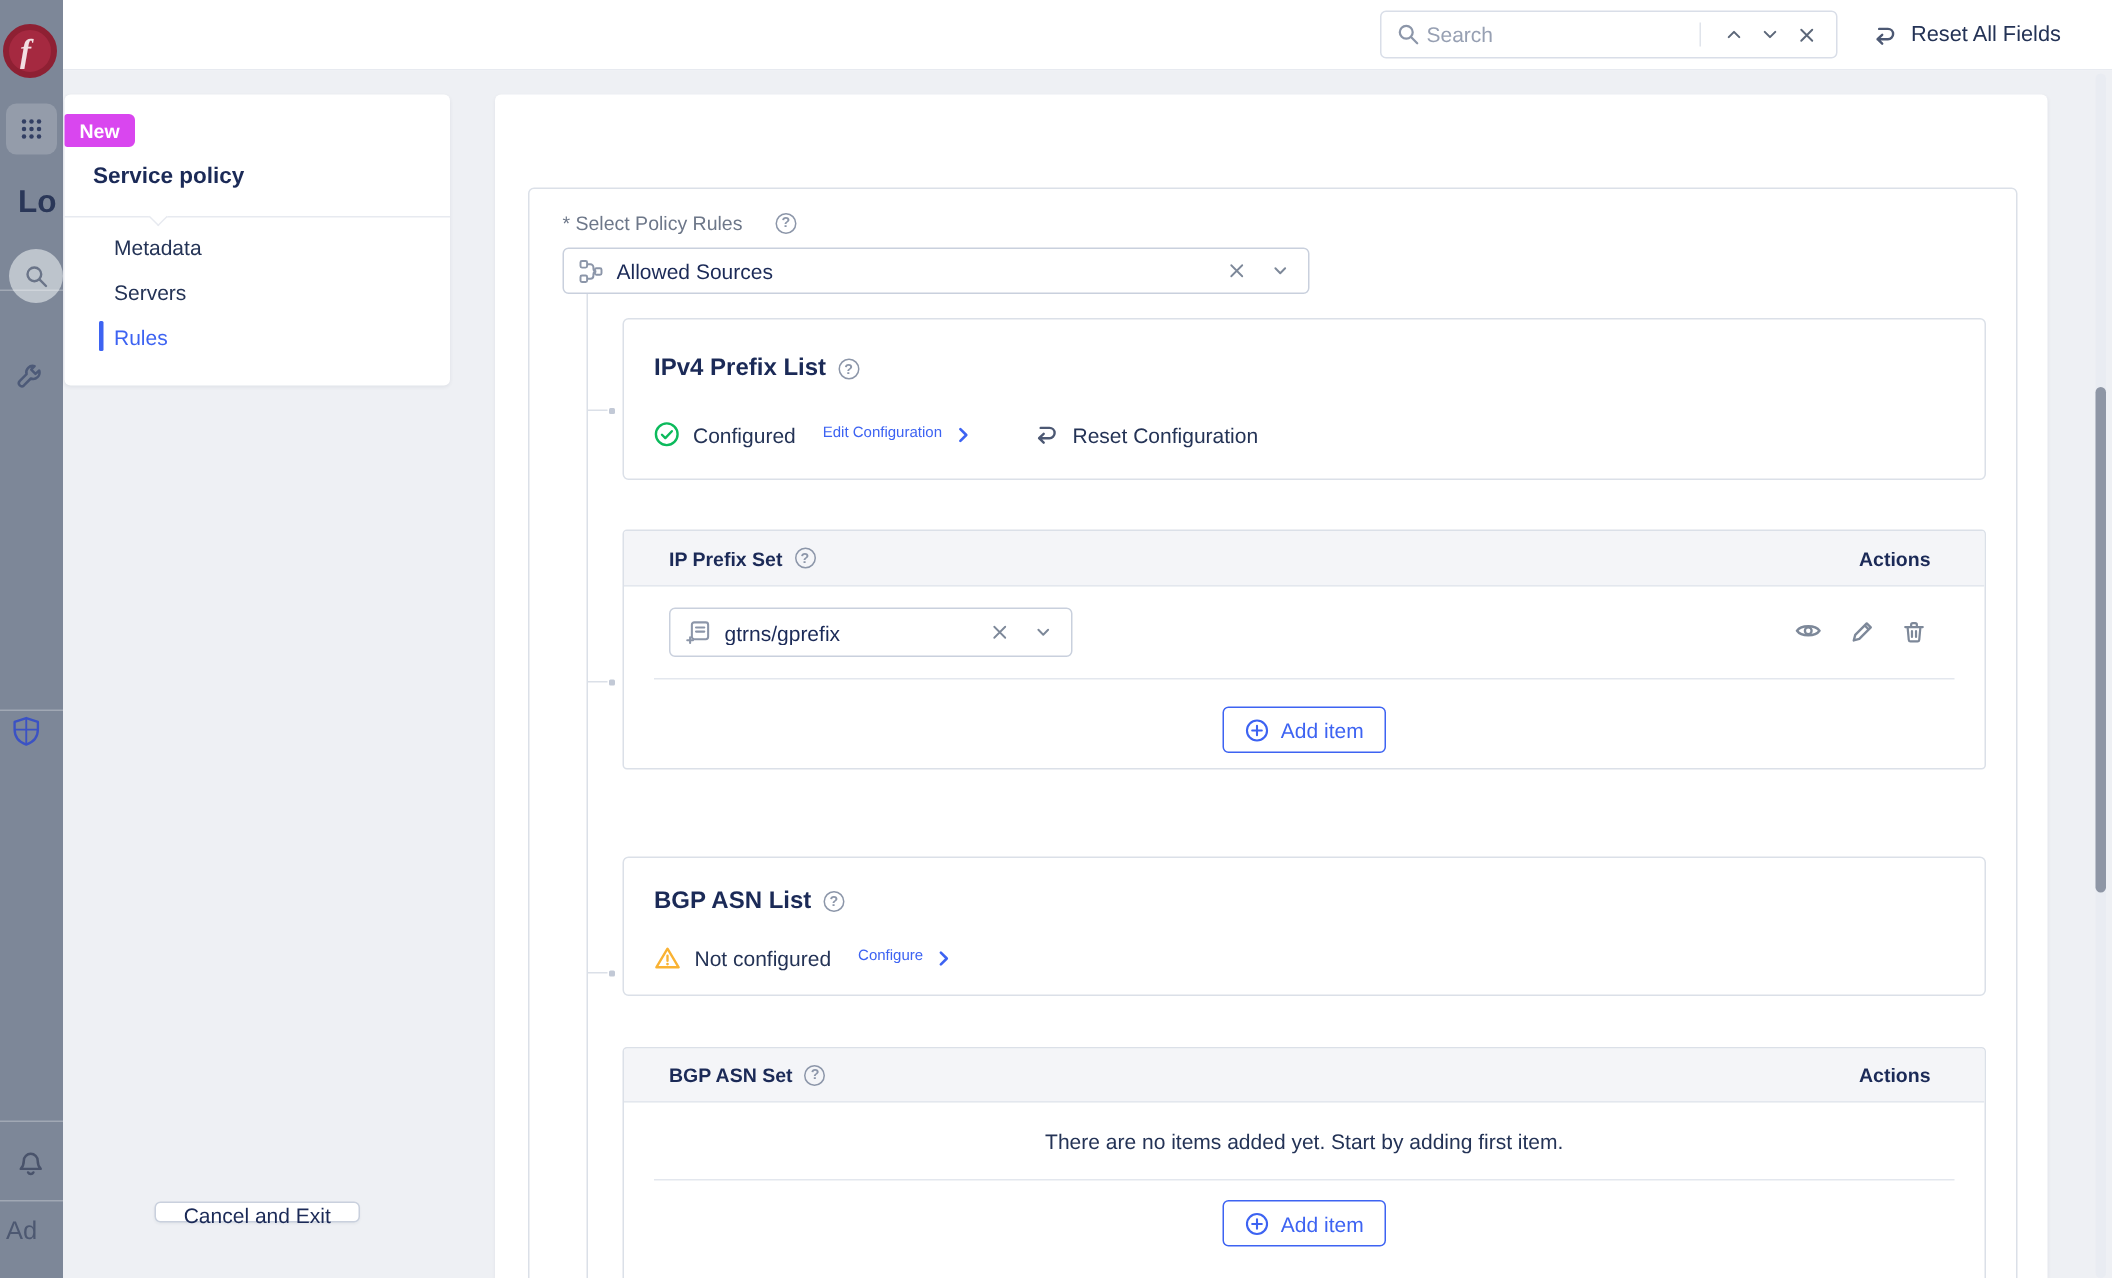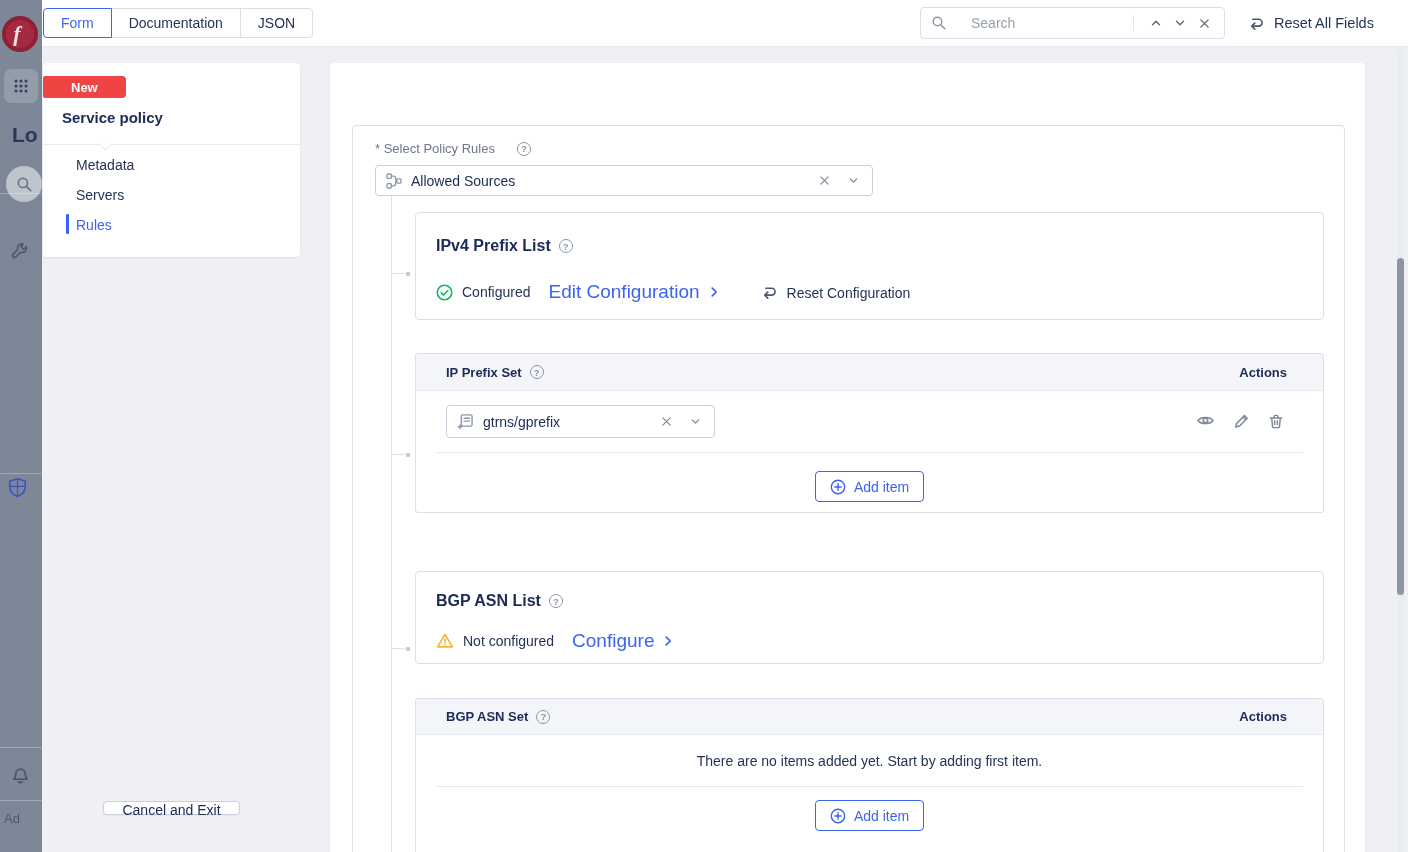--- a/index.html
+++ b/index.html
@@ -8,41 +8,41 @@
 
   
   .appstrip { position:absolute; left:0; top:0; width:42px; height:852px; background:#7d8798; z-index:5; overflow:hidden; }
   .logo { position:absolute; left:2px; top:16px; width:36px; height:36px; border-radius:50%; background:#a52940; border:4px solid #8e2033; display:flex; align-items:center; justify-content:center; }
   .logo-f { font-family:"Liberation Serif", serif; font-style:italic; font-weight:bold; font-size:22px; color:rgba(255,255,255,.85); margin-left:-6px; }
   .waffle-box { position:absolute; left:4px; top:69px; width:34px; height:34px; border-radius:7px; background:rgba(255,255,255,.18); display:flex; align-items:center; justify-content:center; }
   .bg-title { position:absolute; left:12px; top:123px; font-size:21px; font-weight:bold; color:#2a3758; }
   .bg-search { position:absolute; left:6px; top:166px; width:36px; height:36px; border-radius:18px; background:rgba(243,245,248,.55); display:flex; align-items:center; justify-content:center; }
   .strip-divider { position:absolute; left:0; width:42px; height:1px; background:rgba(255,255,255,.28); }
   .strip-icon { position:absolute; }
-  .bg-ad { position:absolute; left:4px; top:811px; font-size:13px; color:#4d5871; }
+  .bg-ad { position:absolute; left:4px; top:811px; font-size:17px; color:#4d5871; }
 
   
   .topbar { position:absolute; left:42px; top:0; width:1366px; height:47px; background:#ffffff; border-bottom:1px solid #e7eaf0; z-index:4; }
   .tabs { position:absolute; left:1px; top:8px; display:flex; }
   .tab { height:30px; background:#fff; border:1px solid #d9dee8; font-family:"Liberation Sans",sans-serif; font-size:14px; color:#243356; padding:0 17px; cursor:pointer; }
   .tab + .tab { margin-left:-1px; }
   .tab:first-child { border-radius:4px 0 0 4px; }
   .tab:last-child { border-radius:0 4px 4px 0; }
   .tab.active { border-color:#3d63f2; color:#3d63f2; position:relative; z-index:2; }
   .searchbox { position:absolute; left:878px; top:7px; width:305px; height:32px; border:1px solid #d9dee8; border-radius:4px; background:#fff; display:flex; align-items:center; padding:0 10px; }
-  .searchbox input { border:none; outline:none; flex:1; font-family:"Liberation Sans",sans-serif; font-size:14px; color:#243356; margin-left:24px; min-width:0; background:transparent; }
+  .searchbox input { border:none; outline:none; flex:1; font-family:"Liberation Sans",sans-serif; font-size:14px; color:#243356; margin-left:4px; min-width:0; background:transparent; }
   .searchbox input::placeholder { color:#97a0b3; }
   .sdiv { width:1px; height:16px; background:#e0e4eb; margin:0 8px 0 4px; }
   .sbtn { width:20px; height:20px; border:none; background:none; display:flex; align-items:center; justify-content:center; cursor:pointer; padding:0; margin-left:4px; }
   .reset-all { position:absolute; left:1206px; top:8px; height:30px; display:flex; align-items:center; gap:9px; cursor:pointer; background:none; border:none; font-family:"Liberation Sans",sans-serif; }
   .reset-all span { font-size:14.5px; color:#243356; }
 
   
   .side-card { position:absolute; left:43px; top:63px; width:257px; height:194px; background:#fff; border-radius:4px; box-shadow:0 1px 3px rgba(20,30,60,.07); z-index:6; }
-  .badge-new { position:absolute; left:0; top:13px; height:22px; padding:0 28px; background:#ef4444; border-radius:2px 4px 4px 2px; color:#fff; font-size:13px; font-weight:bold; display:flex; align-items:center; }
+  .badge-new { position:absolute; left:0; top:13px; height:22px; padding:0 10px; background:#d946ef; border-radius:2px 4px 4px 2px; color:#fff; font-size:13px; font-weight:bold; display:flex; align-items:center; }
   .side-title { position:absolute; left:19px; top:46px; font-size:15px; font-weight:bold; color:#1b2a57; }
   .side-divider { position:absolute; left:0; top:81px; width:100%; height:1px; background:#e7eaf0; }
   .side-notch { position:absolute; left:58px; top:77px; width:9px; height:9px; background:#fff; border-right:1px solid #e7eaf0; border-bottom:1px solid #e7eaf0; transform:rotate(45deg); }
   .nav-item { position:absolute; left:33px; height:20px; font-size:14px; color:#243356; display:flex; align-items:center; cursor:pointer; }
   .nav-item.active { color:#3d63f2; }
   .nav-bar { position:absolute; left:23px; top:151px; width:3px; height:20px; background:#3d63f2; border-radius:1px; }
 
   .cancel-btn { position:absolute; left:103px; top:801px; width:137px; height:14px; background:#fff; border:1px solid #c9d0dd; border-radius:4px; font-family:"Liberation Sans",sans-serif; font-size:14px; color:#1b2a57; cursor:pointer; z-index:6; box-shadow:0 1px 2px rgba(20,30,60,.05); }
 
   
@@ -66,21 +66,21 @@
   .icon-btn { background:none; border:none; padding:0; cursor:pointer; display:flex; align-items:center; justify-content:center; }
 
   .vline { position:absolute; left:38px; top:70px; height:700px; width:1px; background:#dbe0e8; }
   .connector { position:absolute; left:39px; width:13px; height:1px; background:#dbe0e8; }
   .connector::after { content:''; position:absolute; right:-5px; top:-1.5px; width:4px; height:4px; background:#c2c9d6; border-radius:1px; }
 
   .cfg-card { position:absolute; left:62px; width:909px; border:1px solid #dbe0e8; border-radius:4px; background:#fff; }
   .cfg-title { position:absolute; left:20px; display:flex; align-items:center; gap:8px; font-size:16px; font-weight:bold; color:#1b2a57; }
   .cfg-status { position:absolute; left:20px; display:flex; align-items:center; font-size:14px; }
   .status-text { color:#243356; margin-left:9px; }
-  .link { color:#3d63f2; cursor:pointer; display:flex; align-items:center; gap:7px; background:none; border:none; font-family:"Liberation Sans",sans-serif; font-size:19px; }
+  .link { color:#3d63f2; cursor:pointer; display:flex; align-items:flex-start; gap:7px; background:none; border:none; font-family:"Liberation Sans",sans-serif; font-size:10px; }
   .reset-cfg { display:flex; align-items:flex-end; gap:9px; margin-left:40px; background:none; border:none; cursor:pointer; font-family:"Liberation Sans",sans-serif; }
   .reset-cfg span { font-size:14px; color:#243356; }
 
   .tbl { position:absolute; left:62px; width:909px; border:1px solid #dbe0e8; border-radius:3px; background:#fff; overflow:hidden; }
   .tbl-head { height:37px; background:#f4f5f8; border-bottom:1px solid #e3e7ee; display:flex; align-items:center; justify-content:space-between; padding:0 36px 0 30px; }
   .tbl-head .th { display:flex; align-items:center; gap:8px; font-size:13px; font-weight:bold; color:#1b2a57; }
   .tbl-row { position:relative; height:62px; }
   .dd-row { left:30px; top:14px; width:269px; height:33px; }
   .row-actions { position:absolute; right:38px; top:20px; display:flex; gap:17px; }
   .row-divider { position:absolute; left:20px; right:20px; bottom:0; height:1px; background:#e3e7ee; }
@@ -138,25 +138,20 @@
     <div class="strip-divider" style="top:747px"></div>
     <svg class="strip-icon" style="left:11px; top:765px" width="19" height="19" viewBox="0 0 16 16">
       <path d="M13.6 12 H2.4 c1.2-1.3 1.7-2.2 1.7-4.6 a3.9 3.9 0 0 1 7.8 0 c0 2.4 .5 3.3 1.7 4.6 Z" fill="none" stroke="#49536b" stroke-width="1.4" stroke-linejoin="round"></path>
       <path d="M6.5 14 a1.7 1.7 0 0 0 3 0" fill="none" stroke="#49536b" stroke-width="1.4" stroke-linecap="round"></path>
     </svg>
     <div class="strip-divider" style="top:800px"></div>
     <div class="bg-ad">Ad</div>
   </div>
 
   <div class="topbar">
-    <div class="tabs">
-      <button class="tab active">Form</button>
-      <button class="tab">Documentation</button>
-      <button class="tab">JSON</button>
-    </div>
     <div class="searchbox">
       <svg width="16" height="16" viewBox="0 0 16 16">
         <circle cx="6.5" cy="6.5" r="4.3" fill="none" stroke="#8c96a9" stroke-width="1.5"></circle>
         <path d="M10 10 L13.8 13.8" stroke="#8c96a9" stroke-width="1.5" stroke-linecap="round"></path>
       </svg>
       <input type="text" placeholder="Search" style="">
       <span class="sdiv"></span>
       <button class="sbtn">
         <svg width="14" height="14" viewBox="0 0 16 16">
             <path d="M4 10 l4-4 4 4" fill="none" stroke="#5c6779" stroke-width="1.6" stroke-linecap="round" stroke-linejoin="round"></path>

